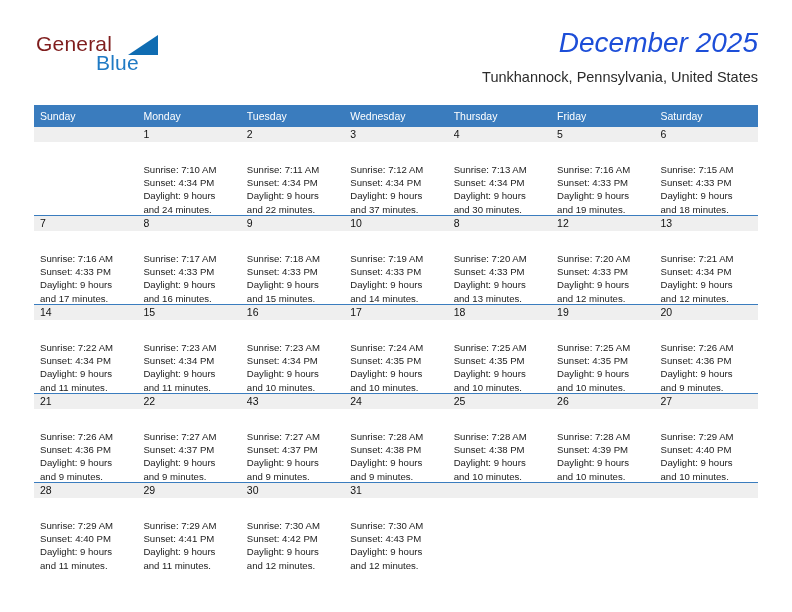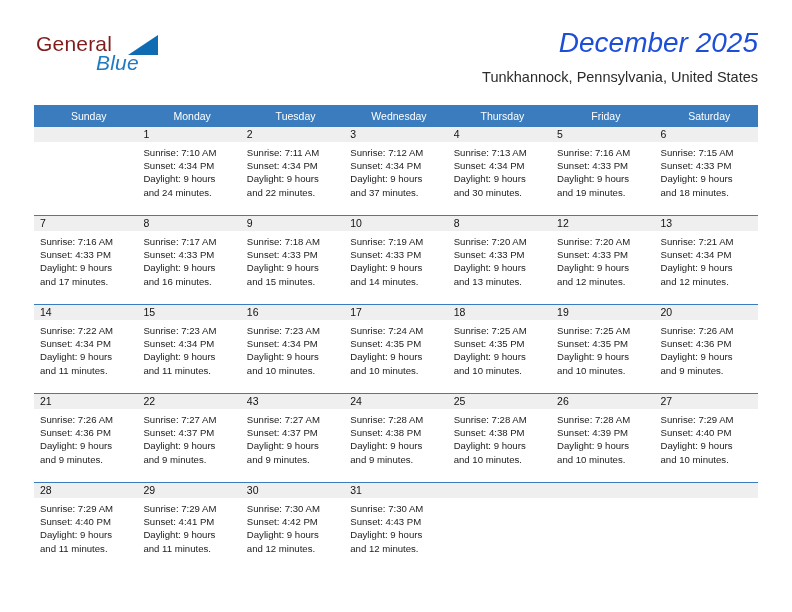--- a/index.html
+++ b/index.html
@@ -46,21 +46,20 @@
     font-family: "Liberation Sans", sans-serif;
   }
   .logo-blue {
     position: absolute;
     left: 62px;
     top: 19px;
     font-size: 21px;
     letter-spacing: 0.2px;
     color: #1f7ac4;
     font-family: "Liberation Sans", sans-serif;
-    font-style: italic;
   }
   .logo-triangle {
     position: absolute;
     left: 94px;
     top: 3px;
     width: 0;
     height: 0;
     border-left: 30px solid transparent;
     border-bottom: 20px solid #0f6cb2;
   }
@@ -95,21 +94,21 @@
     top: 105px;
     width: 724px;
     border-collapse: collapse;
     table-layout: fixed;
   }
   .calendar th {
     background: #3a7cbe;
     color: #ffffff;
     font-size: 10.5px;
     font-weight: normal;
-    text-align: center;
+    text-align: left;
     padding: 5px 0 5px 6px;
     height: 10px;
     border: none;
   }
   .calendar td {
     vertical-align: top;
     padding: 0;
     border: none;
     width: 103.43px;
     background: #ffffff;
@@ -133,21 +132,21 @@
     font-size: 10.5px;
     color: #111111;
   }
   .cell.blank .daynum {
     background: #efefef;
   }
   .cell.blank .info {
     visibility: hidden;
   }
   .info {
-    padding: 4px 3px 0 6px;
+    padding: 21px 3px 0 6px;
     font-size: 9.6px;
     line-height: 13.2px;
     color: #222222;
   }
   .info div {
     white-space: nowrap;
   }
   .info .daylight-line2 {
     white-space: nowrap;
   }

